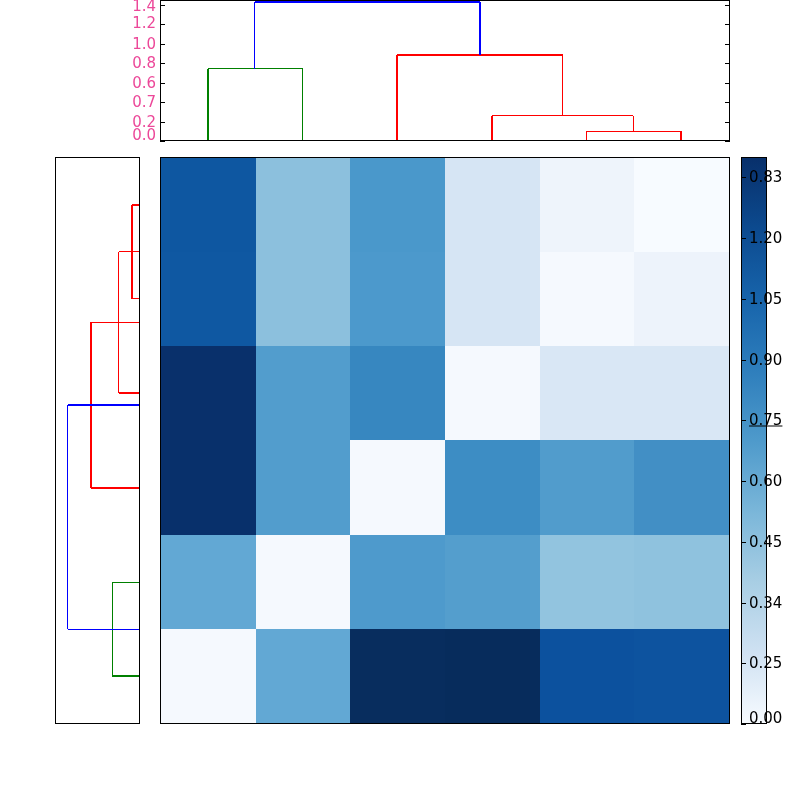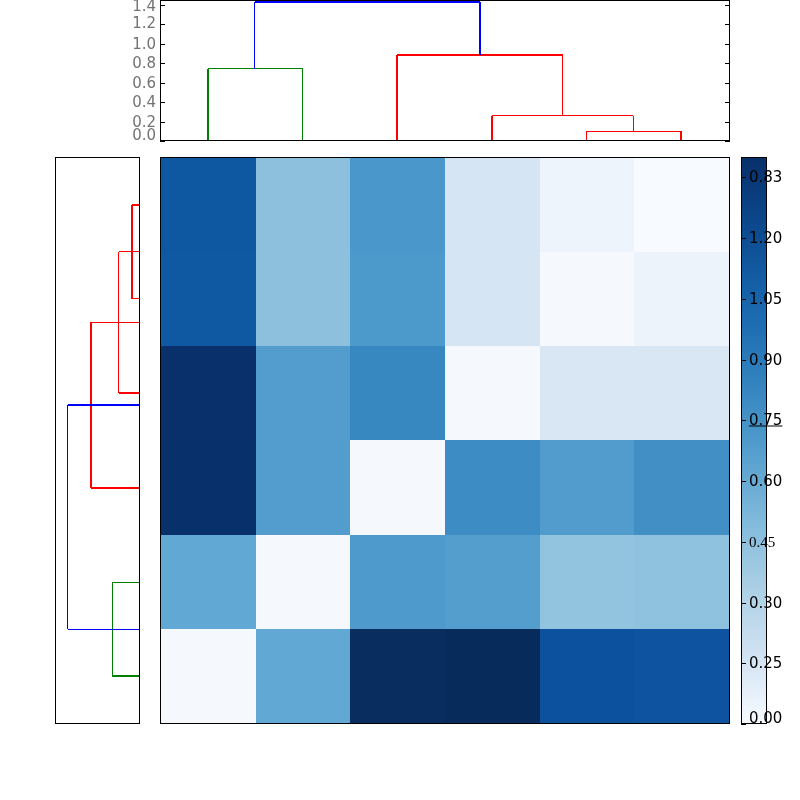--- a/index.html
+++ b/index.html
@@ -42,21 +42,21 @@
     width: 100%;
     height: 100%;
     display: block;
   }
 
   
   .ytick-label {
     position: absolute;
     right: 0;
     font-size: 15px;
-    color: #737373;
+    color: #ec4899;
     line-height: 1;
     white-space: nowrap;
     transform: translateY(-50%);
   }
   #col-dendro-yticks {
     position: absolute;
     left: 120px;
     top: 0px;
     width: 36px;
     height: 141px;
@@ -198,21 +198,21 @@
       <div class="tick-right" style="top: 43.7586px;"></div>
       <div class="tick-left" style="top: 24.3103px;"></div>
       <div class="tick-right" style="top: 24.3103px;"></div>
       <div class="tick-left" style="top: 4.86207px;"></div>
       <div class="tick-right" style="top: 4.86207px;"></div>
     </div>
 
   <div id="col-dendro-yticks">
       <div class="ytick-label" style="top: 135px;">0.0</div>
       <div class="ytick-label" style="top: 121.552px;">0.2</div>
-      <div class="ytick-label" style="top: 102.103px;">0.4</div>
+      <div class="ytick-label" style="top: 102.103px;">0.7</div>
       <div class="ytick-label" style="top: 82.6552px;">0.6</div>
       <div class="ytick-label" style="top: 63.2069px;">0.8</div>
       <div class="ytick-label" style="top: 43.7586px;">1.0</div>
       <div class="ytick-label" style="top: 23px;">1.2</div>
       <div class="ytick-label" style="top: 6px;">1.4</div>
     </div>
 
   <div class="axes-frame" id="row-dendrogram">
     <svg id="row-dendro-svg" viewBox="0 0 85 567" preserveAspectRatio="none">
         <line x1="85" y1="47" x2="77.775" y2="47" stroke="#ff0000" stroke-width="1.6" shape-rendering="crispEdges"></line>
@@ -276,23 +276,23 @@
 
   <div class="axes-frame" id="colorbar">
     <div id="colorbar-gradient" style="background: linear-gradient(rgb(8, 48, 107) 0%, rgb(12, 74, 143) 12.5%, rgb(23, 100, 171) 25%, rgb(46, 126, 188) 37.5%, rgb(78, 154, 203) 50%, rgb(122, 182, 217) 62.5%, rgb(168, 206, 228) 75%, rgb(207, 225, 242) 87.5%, rgb(247, 251, 255) 100%);"></div>
   </div>
   <div id="colorbar-ticks">
       <div class="cb-tick" style="top: 567px;"></div>
       <div class="cb-label" style="top: 561px;">0.00</div>
       <div class="cb-tick" style="top: 506.25px;"></div>
       <div class="cb-label" style="top: 506.25px;">0.25</div>
       <div class="cb-tick" style="top: 445.5px;"></div>
-      <div class="cb-label" style="top: 445.5px;">0.30</div>
+      <div class="cb-label" style="top: 445.5px;">0.34</div>
       <div class="cb-tick" style="top: 384.75px;"></div>
-      <div class="cb-label" style="top: 384.75px; font-family: Liberation Serif, serif;">0.45</div>
+      <div class="cb-label" style="top: 384.75px;">0.45</div>
       <div class="cb-tick" style="top: 324px;"></div>
       <div class="cb-label" style="top: 324px;">0.60</div>
       <div class="cb-tick" style="top: 263.25px;"></div>
       <div class="cb-label" style="top: 263.25px; text-decoration: underline;">0.75</div>
       <div class="cb-tick" style="top: 202.5px;"></div>
       <div class="cb-label" style="top: 202.5px;">0.90</div>
       <div class="cb-tick" style="top: 141.75px;"></div>
       <div class="cb-label" style="top: 141.75px;">1.05</div>
       <div class="cb-tick" style="top: 81px;"></div>
       <div class="cb-label" style="top: 81px;">1.20</div>

